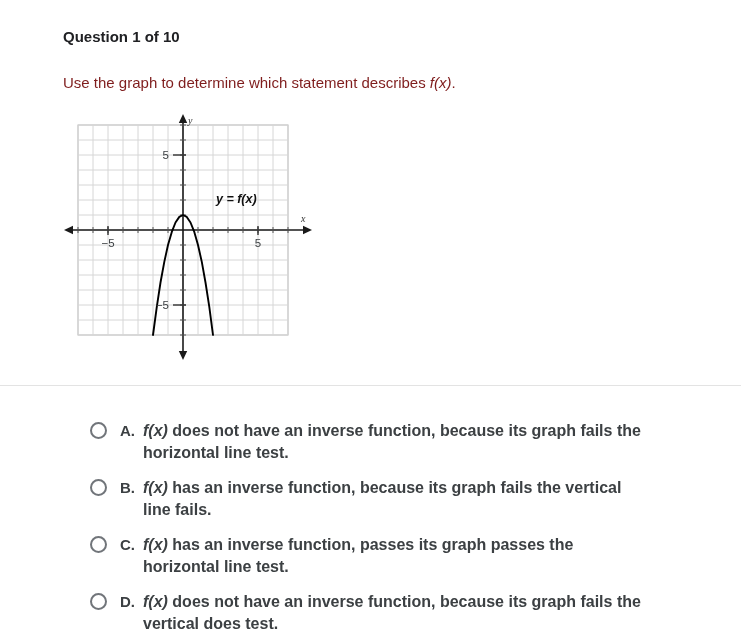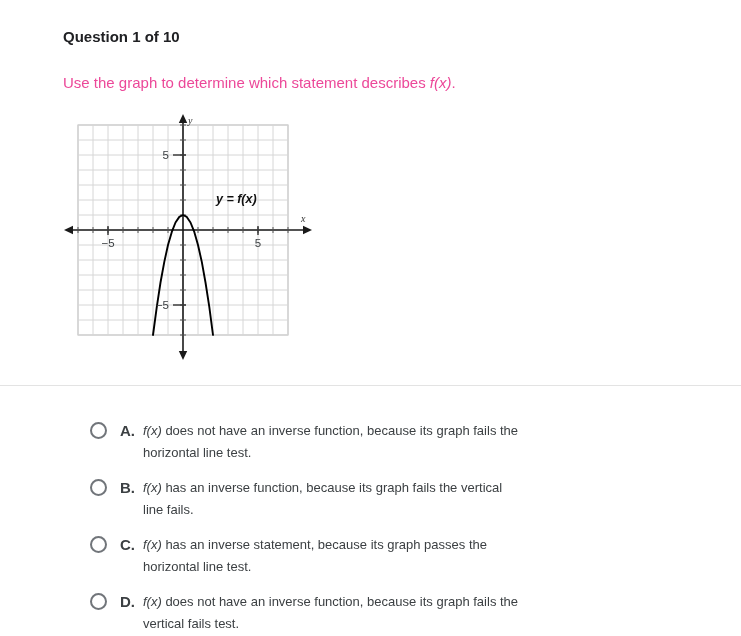--- a/index.html
+++ b/index.html
@@ -7,40 +7,40 @@
     margin: 0;
     width: 741px;
     height: 636px;
     background: #ffffff;
     font-family: "Liberation Sans", sans-serif;
     color: #3c4043;
     overflow: hidden;
   }
   .container { padding: 28px 12px 0 63px; }
   .q-header { font-size: 15px; font-weight: 700; color: #202124; }
-  .q-text { margin-top: 29px; font-size: 15px; color: #ec4899; }
+  .q-text { margin-top: 29px; font-size: 15px; color: #7f1d1d; }
   .q-text i, .opt-text i { font-style: italic; }
   .graph-wrap { margin-top: 22px; }
   svg { display: block; }
   .axis { stroke: #1a1a1a; stroke-width: 1.6; }
   .grid-border { fill: none; stroke: #b5b5b5; stroke-width: 1; }
   .curve { fill: none; stroke: #000000; stroke-width: 1.9; stroke-linejoin: round; stroke-linecap: round; }
   .tick-label { font-family: "Liberation Sans", sans-serif; font-size: 11.5px; fill: #3c4043; }
   .axis-letter { font-family: "Liberation Serif", serif; font-size: 10px; font-style: italic; fill: #333; }
   .curve-label { font-family: "Liberation Sans", sans-serif; font-size: 12.5px; font-weight: 700; font-style: italic; fill: #111; }
   hr.divider { border: none; border-top: 1px solid #e3e3e3; margin: 24px 0 0 -63px; width: 741px; }
   .options { margin: 34px 0 0 27px; }
   .option { display: flex; align-items: flex-start; margin-bottom: 13px; cursor: pointer; }
   .radio {
     width: 17px; height: 17px; flex: none;
     border: 2px solid #71757a; border-radius: 50%;
     background: #fff; margin-top: 2px;
   }
   .letter { font-weight: 700; flex: none; width: 23px; margin-left: 13px; font-size: 15px; line-height: 22px; color: #3c4043; }
-  .opt-text { font-size: 13px; line-height: 22px; max-width: 505px; }
+  .opt-text { font-size: 16px; line-height: 22px; max-width: 505px; font-weight: bold; }
 </style>
 </head>
 <body>
 
 <div class="container">
 
   <div class="q-header">Question 1 of 10</div>
 
   <div class="q-text"><span>Use the graph to determine which statement describes </span><i>f(x)</i><span>.</span></div>
 
@@ -142,23 +142,23 @@
 
     <div class="option">
       <span class="radio"></span>
       <span class="letter">B.</span>
       <span class="opt-text"><i>f(x)</i><span> has an inverse function, because its graph fails the vertical</span><br><span>line fails.</span></span>
     </div>
 
     <div class="option">
       <span class="radio"></span>
       <span class="letter">C.</span>
-      <span class="opt-text"><i>f(x)</i><span> has an inverse statement, because its graph passes the</span><br><span>horizontal line test.</span></span>
+      <span class="opt-text"><i>f(x)</i><span> has an inverse function, passes its graph passes the</span><br><span>horizontal line test.</span></span>
     </div>
 
     <div class="option">
       <span class="radio"></span>
       <span class="letter">D.</span>
-      <span class="opt-text"><i>f(x)</i><span> does not have an inverse function, because its graph fails the</span><br><span>vertical fails test.</span></span>
+      <span class="opt-text"><i>f(x)</i><span> does not have an inverse function, because its graph fails the</span><br><span>vertical does test.</span></span>
     </div>
 
   </div>
 </div>
 
 </body></html>

